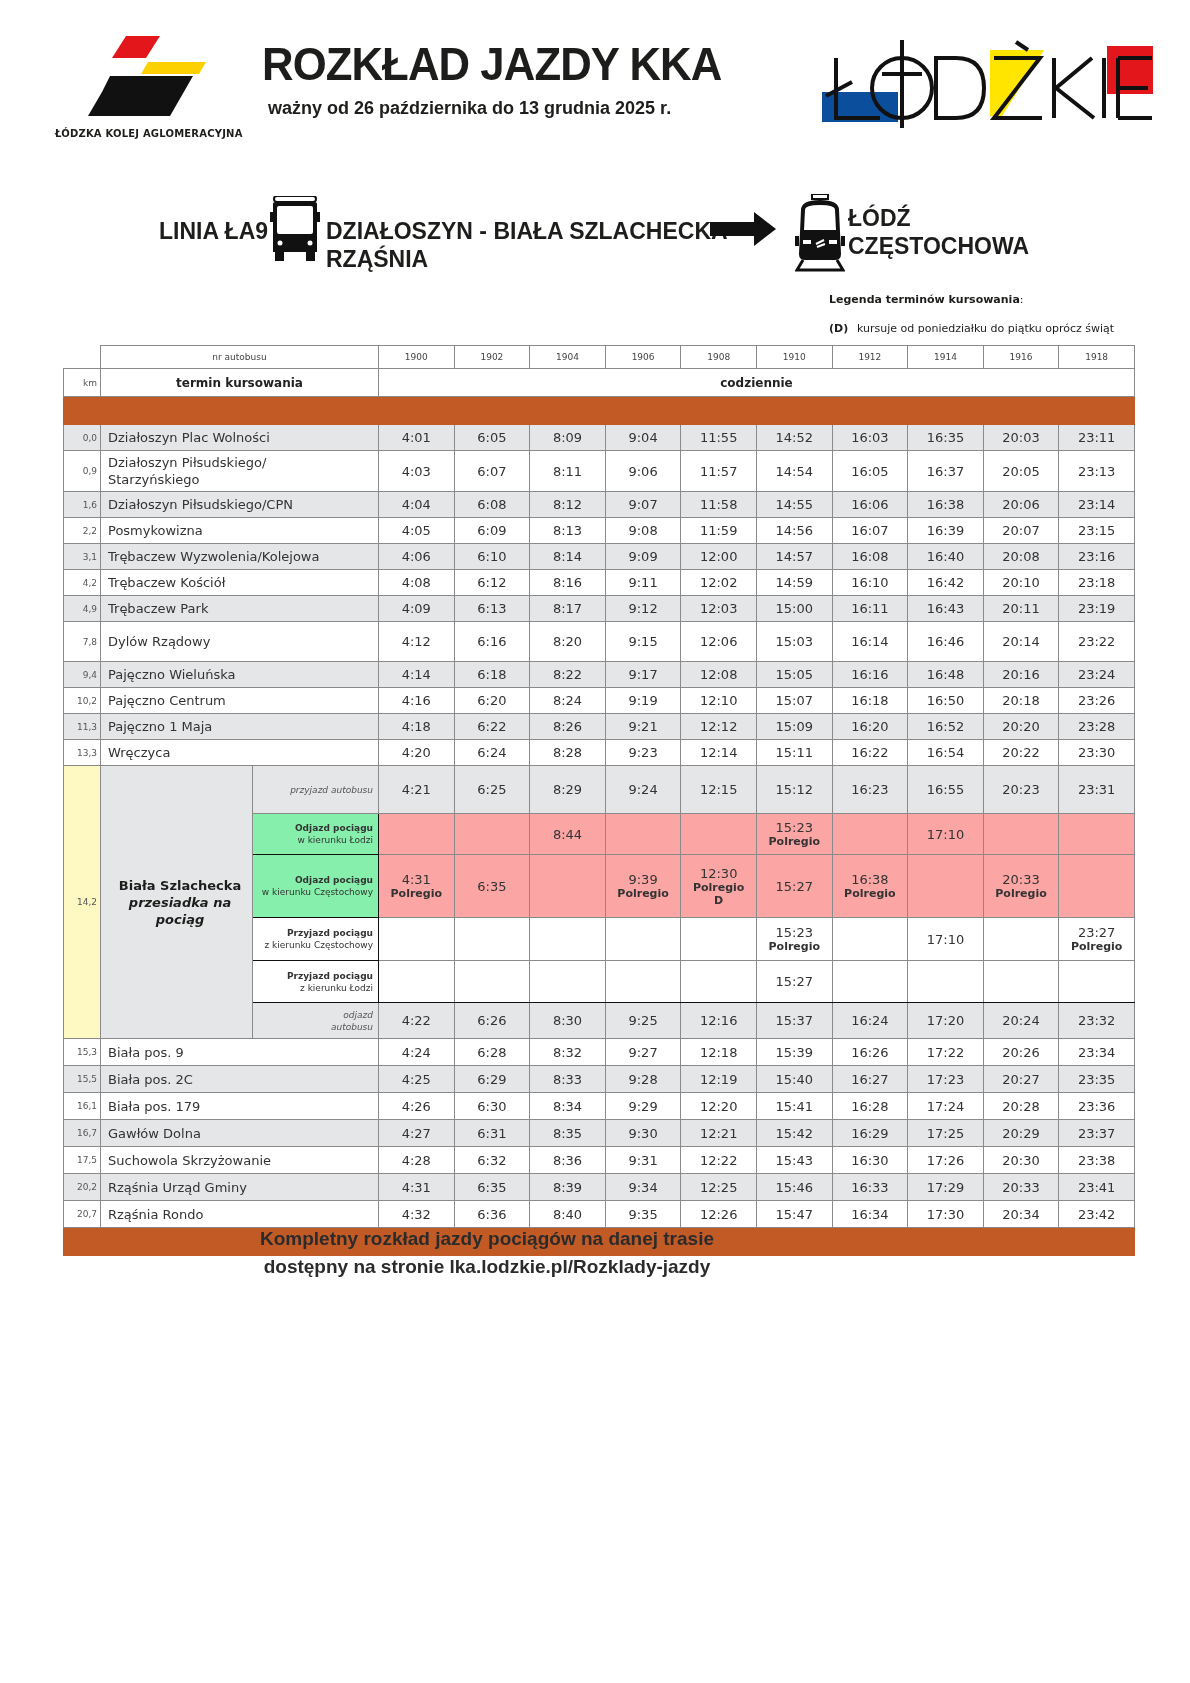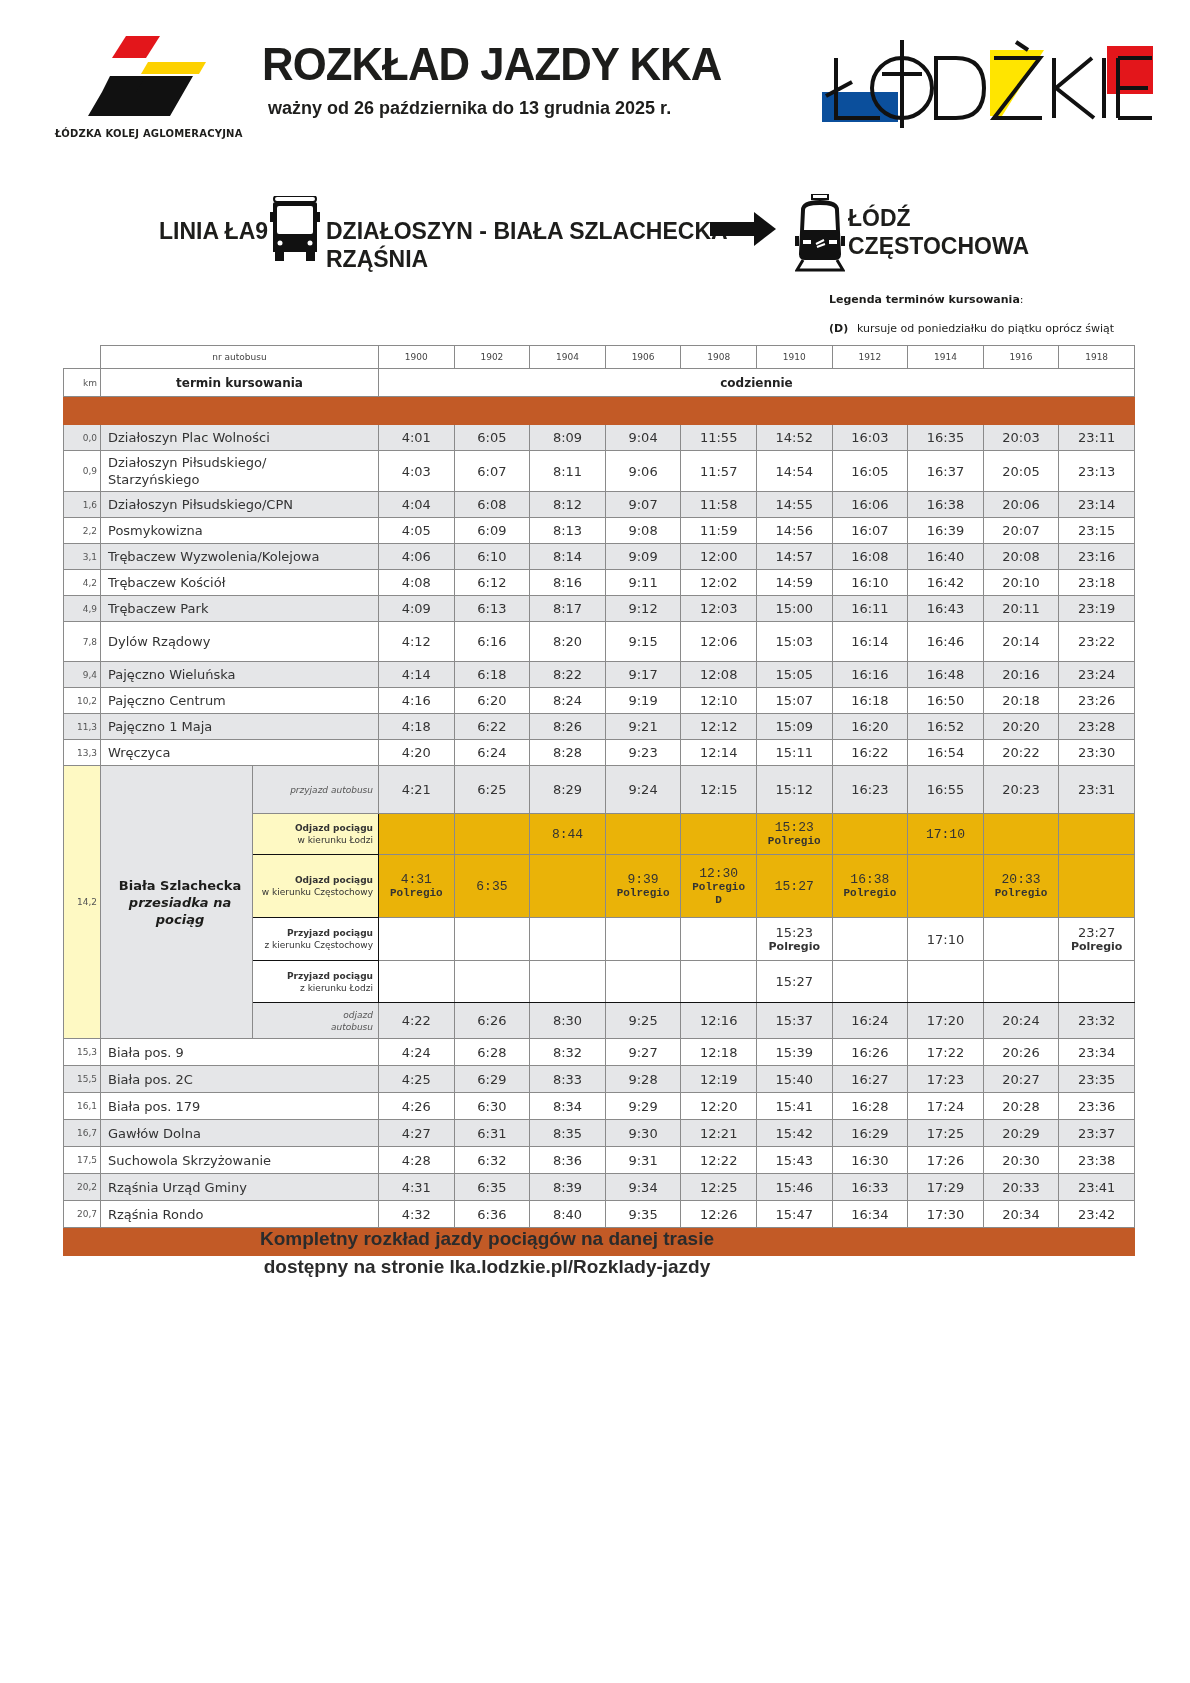--- a/index.html
+++ b/index.html
@@ -50,22 +50,22 @@
   .r30 td { height: 27px; }
   .r41 td { height: 41px; }
   .r34 td { height: 40px; }
 
   .bs-name { background: #e5e6e8 !important; text-align: right; vertical-align: middle !important; padding-left: 7px !important; font-size: 13px !important; line-height: 17px; color: #1d1d1b !important; }
   .bs-name b { display: block; font-weight: bold; }
   .bs-name i { display: block; font-weight: bold; font-style: italic; }
   .sub-italic { text-align: right !important; padding-right: 5px !important; font-style: italic; font-size: 9px !important; color: #555 !important; background: #e5e6e8; line-height: 12px; }
   .sub-label { text-align: right !important; padding-right: 5px !important; font-size: 9px !important; line-height: 12px; color: #333 !important; border: 1.5px solid #111 !important; }
   .sub-label b { display: block; font-weight: bold; }
-  .yellow td.yl { background: #fef9c3; border-color: #111 !important; }
-  .yellow td.tv { background: #eab308; font-family: Liberation Mono, monospace; }
+  .yellow td.yl { background: #86efac; border-color: #111 !important; }
+  .yellow td.tv { background: #fca5a5; }
   .blank-sub td.tv { background: #fff; }
   .tv .op { display: block; font-size: 11px; font-weight: bold; line-height: 13px; color: #333; }
   .tv .tm { display: block; line-height: 15px; }
   .yellow-top td { border-top: 1.5px solid #111 !important; }
   .thick-bottom td { border-bottom: 1.5px solid #111 !important; }
 
   .bs-times td { height: 48px; }
   .bs-lodz td { height: 41px; }
   .bs-czest td { height: 63px; }
   .bs-pc td { height: 43px; }

